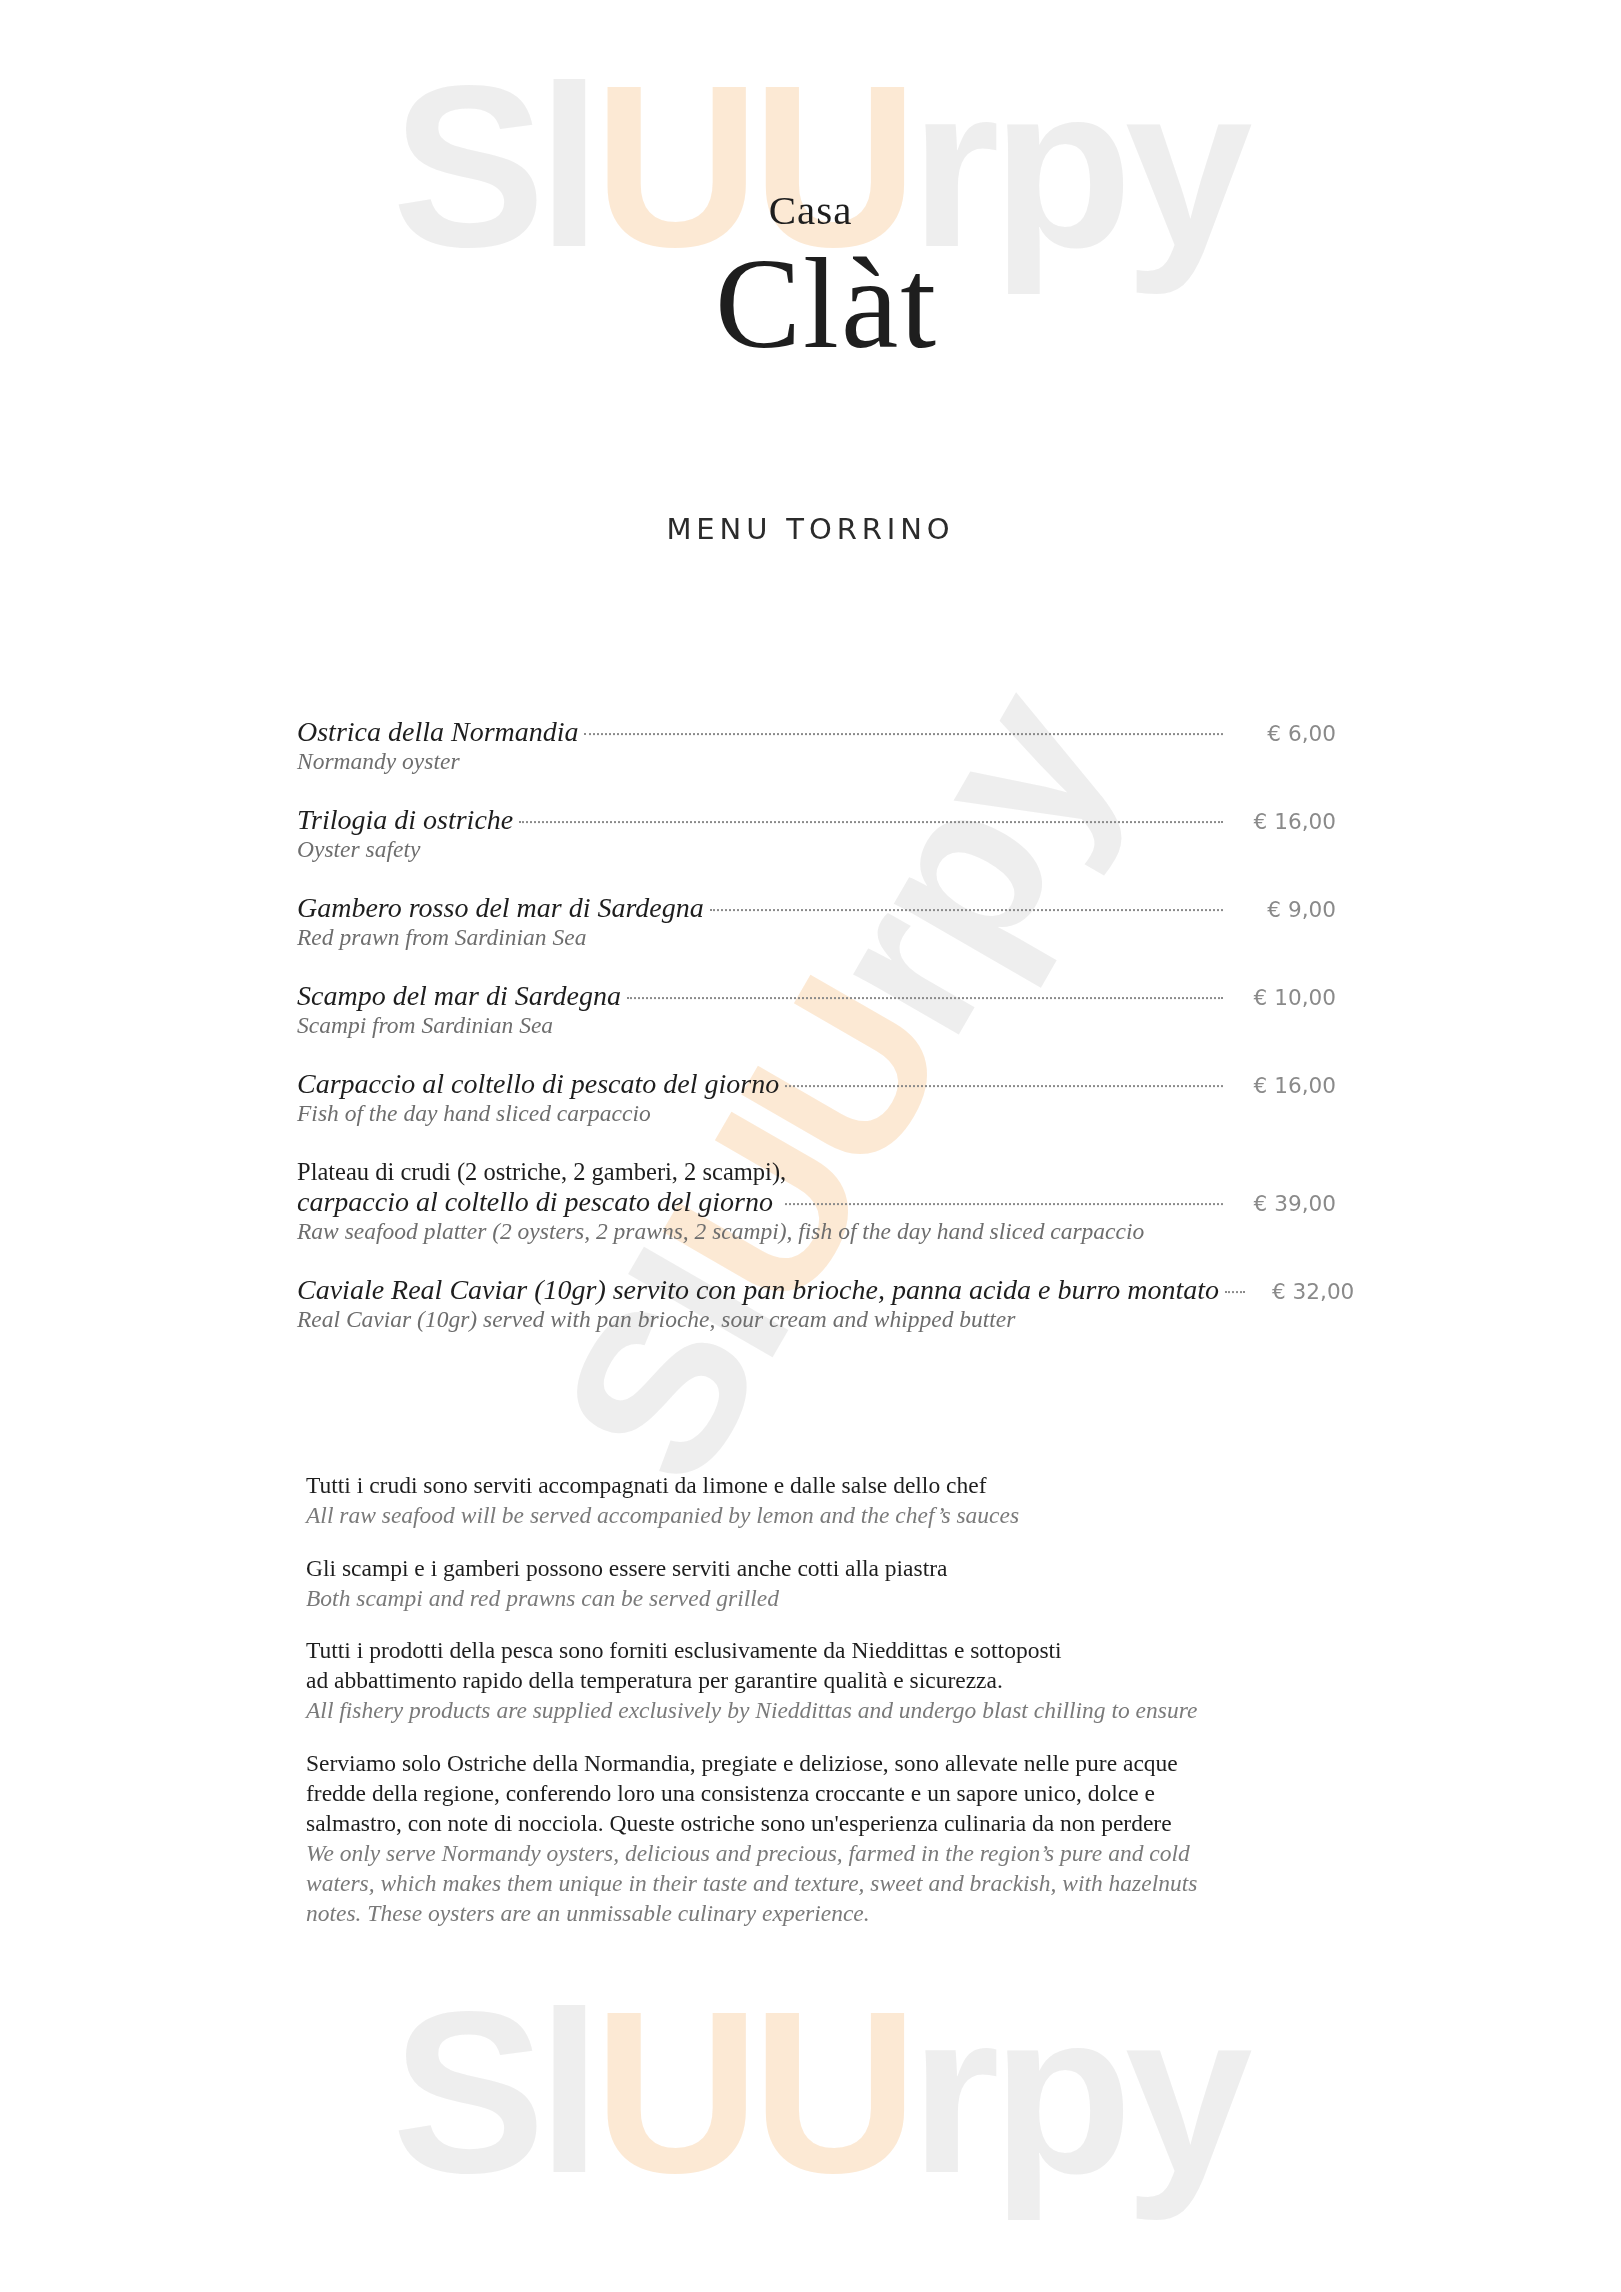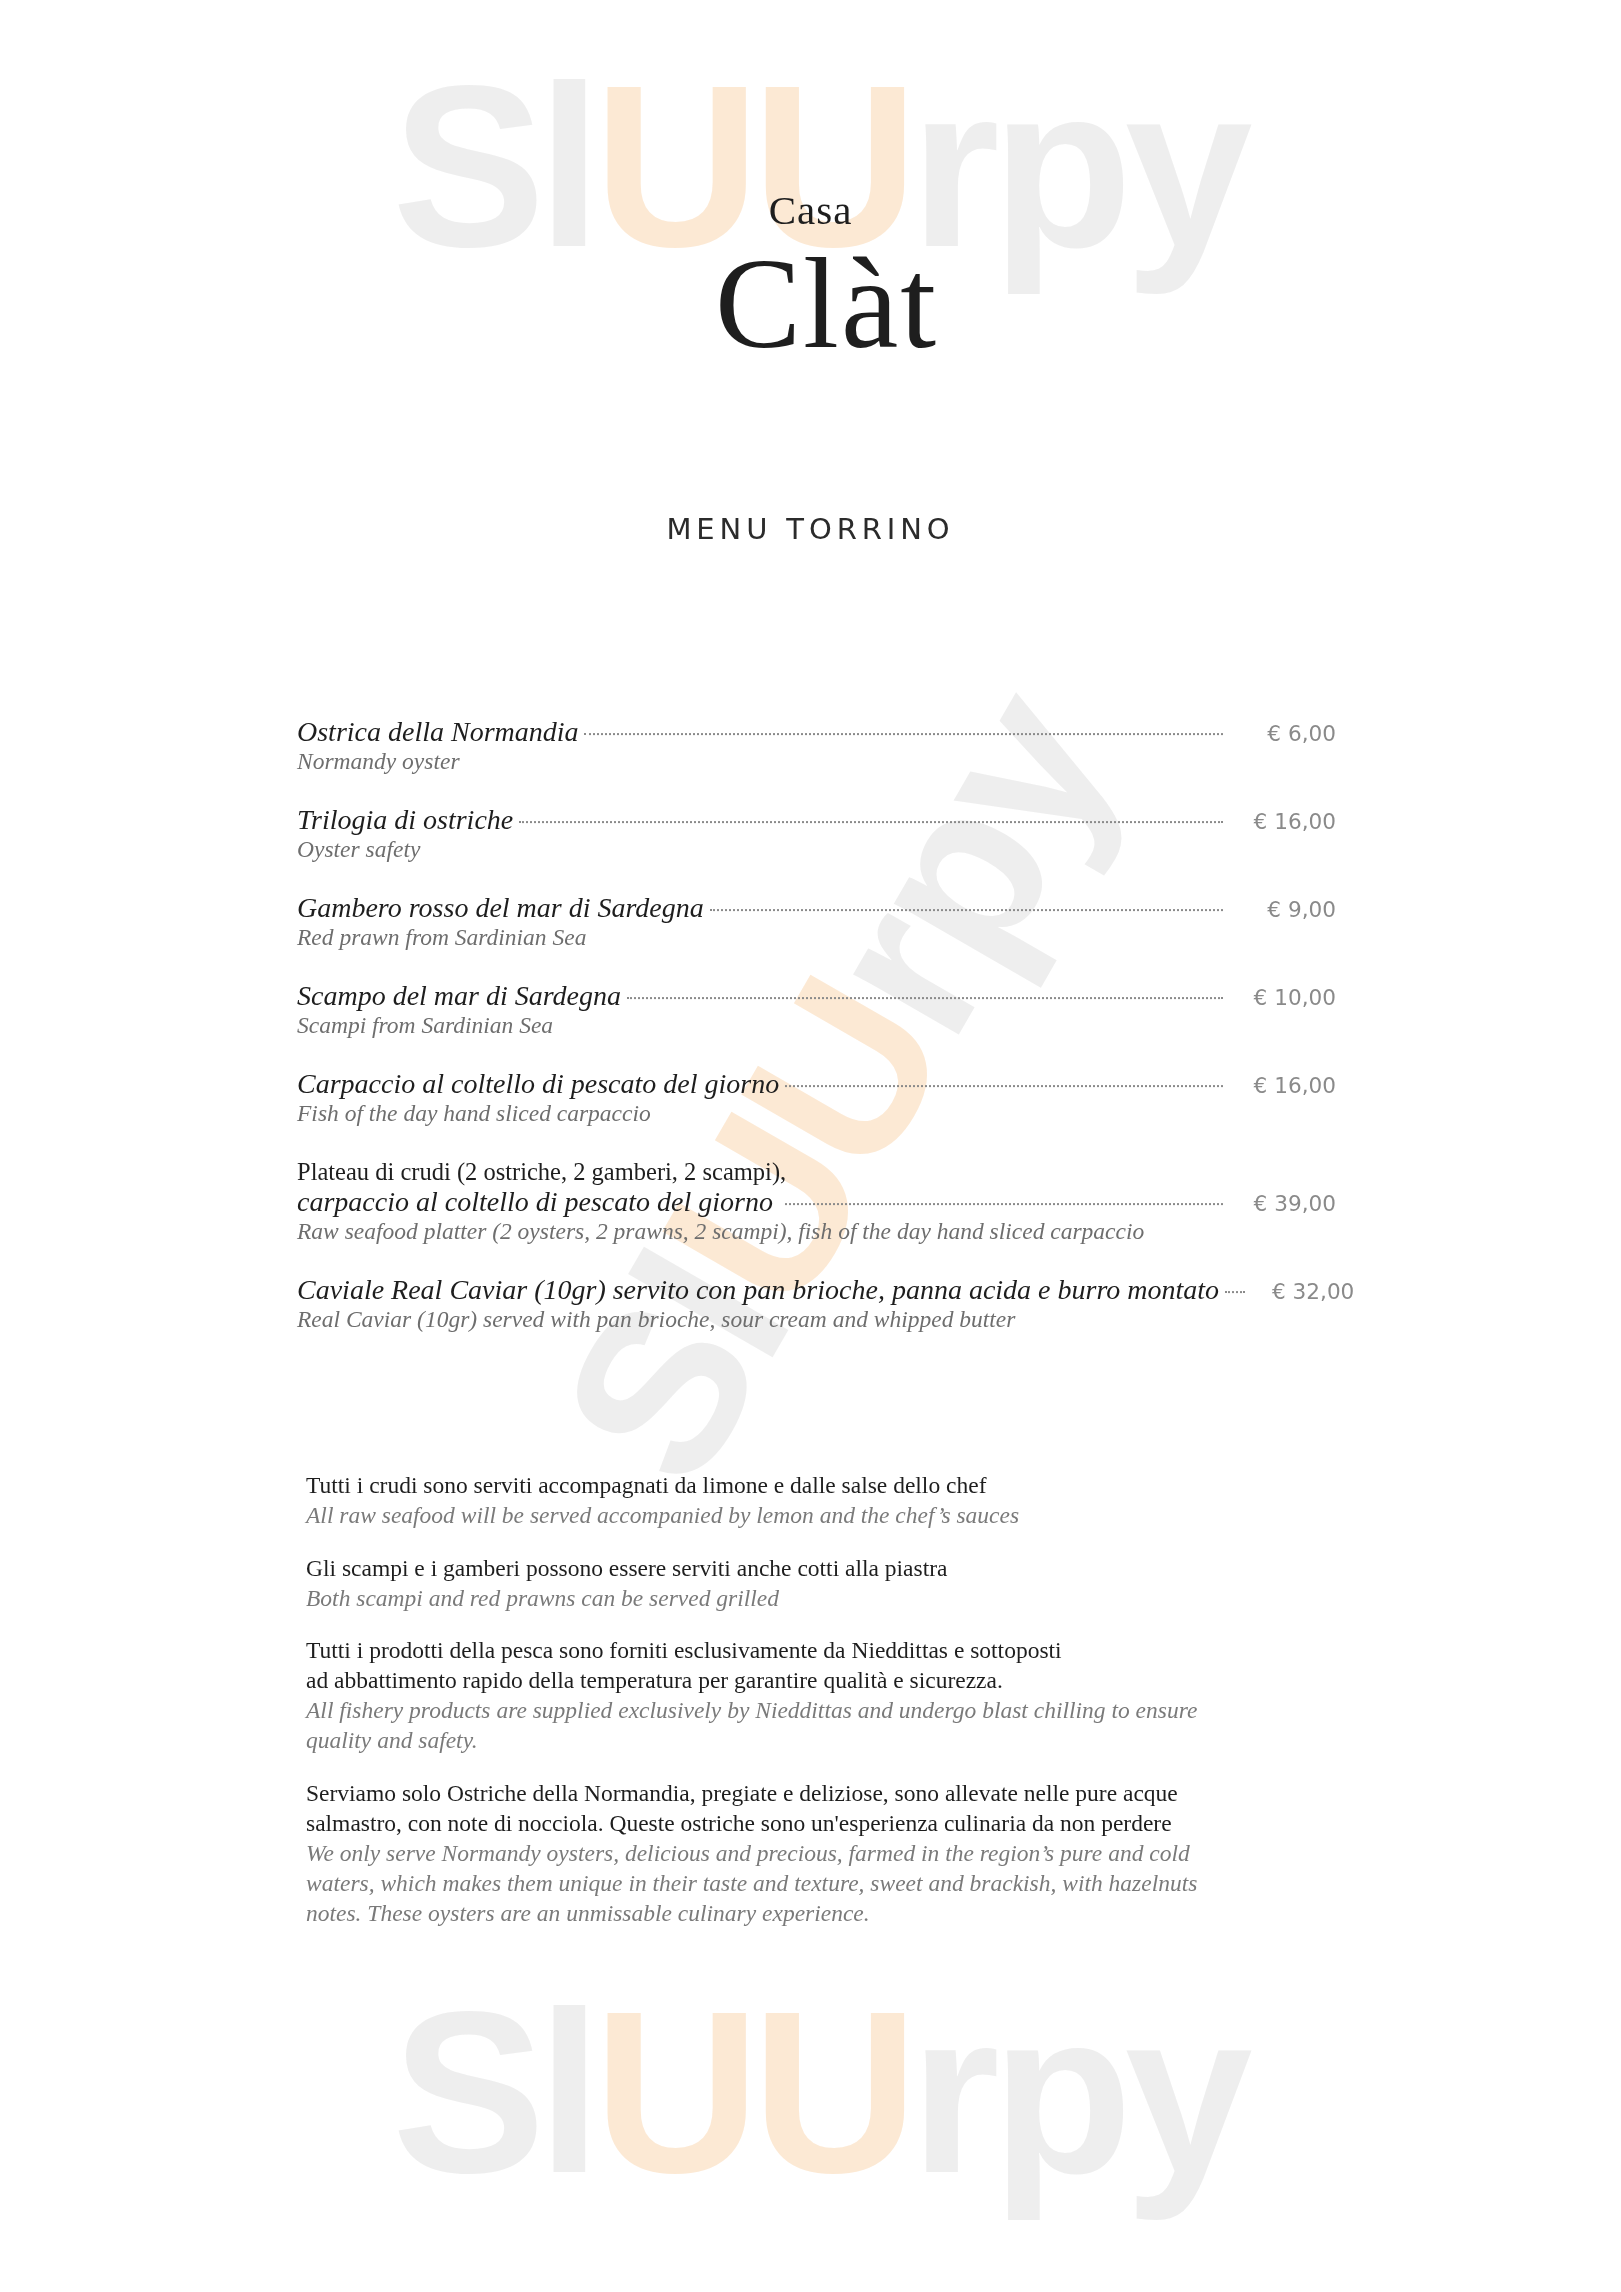--- a/index.html
+++ b/index.html
@@ -250,23 +250,23 @@
     <div class="note-en">All raw seafood will be served accompanied by lemon and the chef’s sauces</div>
   </div>
   <div class="note">
     <div class="note-it">Gli scampi e i gamberi possono essere serviti anche cotti alla piastra</div>
     <div class="note-en">Both scampi and red prawns can be served grilled</div>
   </div>
   <div class="note">
     <div class="note-it">Tutti i prodotti della pesca sono forniti esclusivamente da Nieddittas e sottoposti</div>
     <div class="note-it">ad abbattimento rapido della temperatura per garantire qualità e sicurezza.</div>
     <div class="note-en">All fishery products are supplied exclusively by Nieddittas and undergo blast chilling to ensure</div>
-    <div class="note-en">quality and safety.</div>
   </div>
   <div class="note">
     <div class="note-it">Serviamo solo Ostriche della Normandia, pregiate e deliziose, sono allevate nelle pure acque</div>
+    <div class="note-it">fredde della regione, conferendo loro una consistenza croccante e un sapore unico, dolce e</div>
     <div class="note-it">salmastro, con note di nocciola. Queste ostriche sono un'esperienza culinaria da non perdere</div>
     <div class="note-en">We only serve Normandy oysters, delicious and precious, farmed in the region’s pure and cold</div>
     <div class="note-en">waters, which makes them unique in their taste and texture, sweet and brackish, with hazelnuts</div>
     <div class="note-en">notes. These oysters are an unmissable culinary experience.</div>
   </div>
 </div>
 
 
 </body></html>

